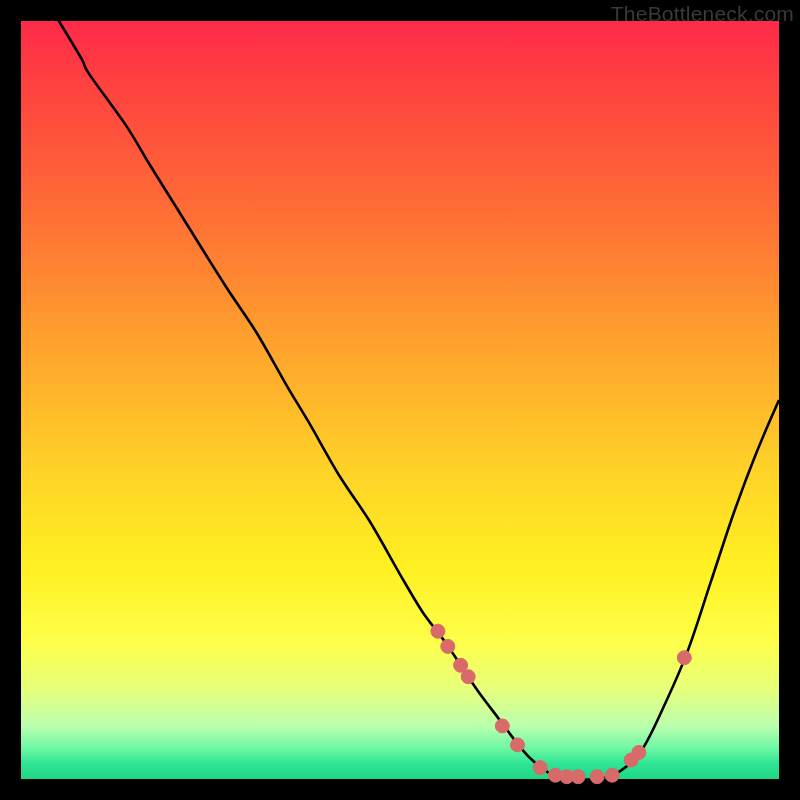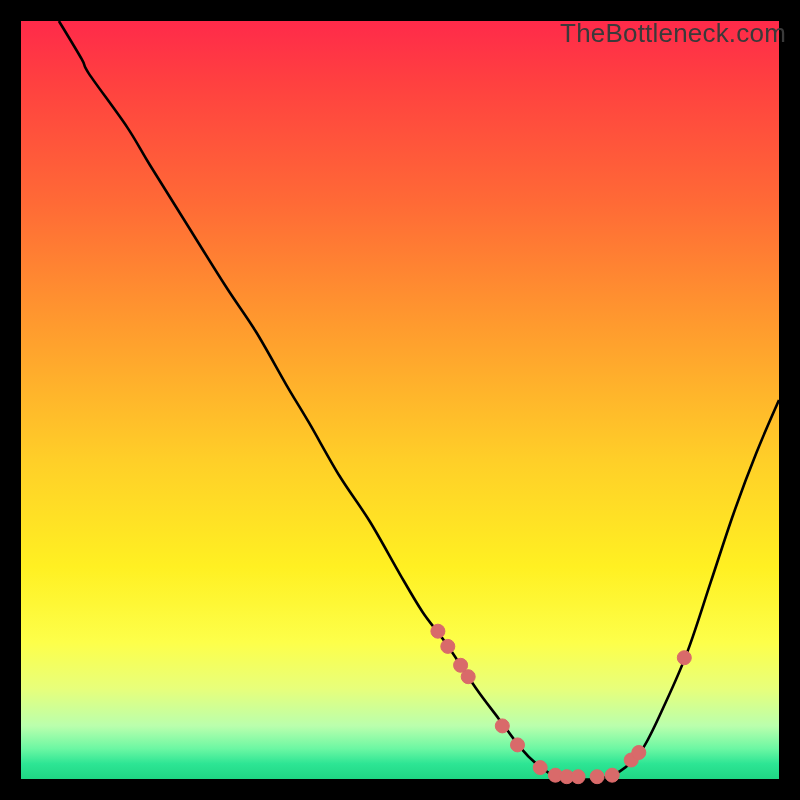--- a/index.html
+++ b/index.html
@@ -28,26 +28,25 @@
       #e8ff7a 88%,
       #baffad 93%,
       #6cf7a3 96%,
       #2de594 98%,
       #1fd684 100%
     );
   }
   .watermark {
     position: absolute;
     top: 2px;
-    right: 14px;
+    right: 6px;
     color: #3a3a3a;
-    font-size: 26px;
+    font-size: 21px;
     font-weight: 500;
     letter-spacing: 0.2px;
-    margin-top: 16px;
   }
   svg.curve {
     position: absolute;
     left: 0;
     top: 0;
     width: 758px;
     height: 758px;
     overflow: visible;
   }
 </style>

